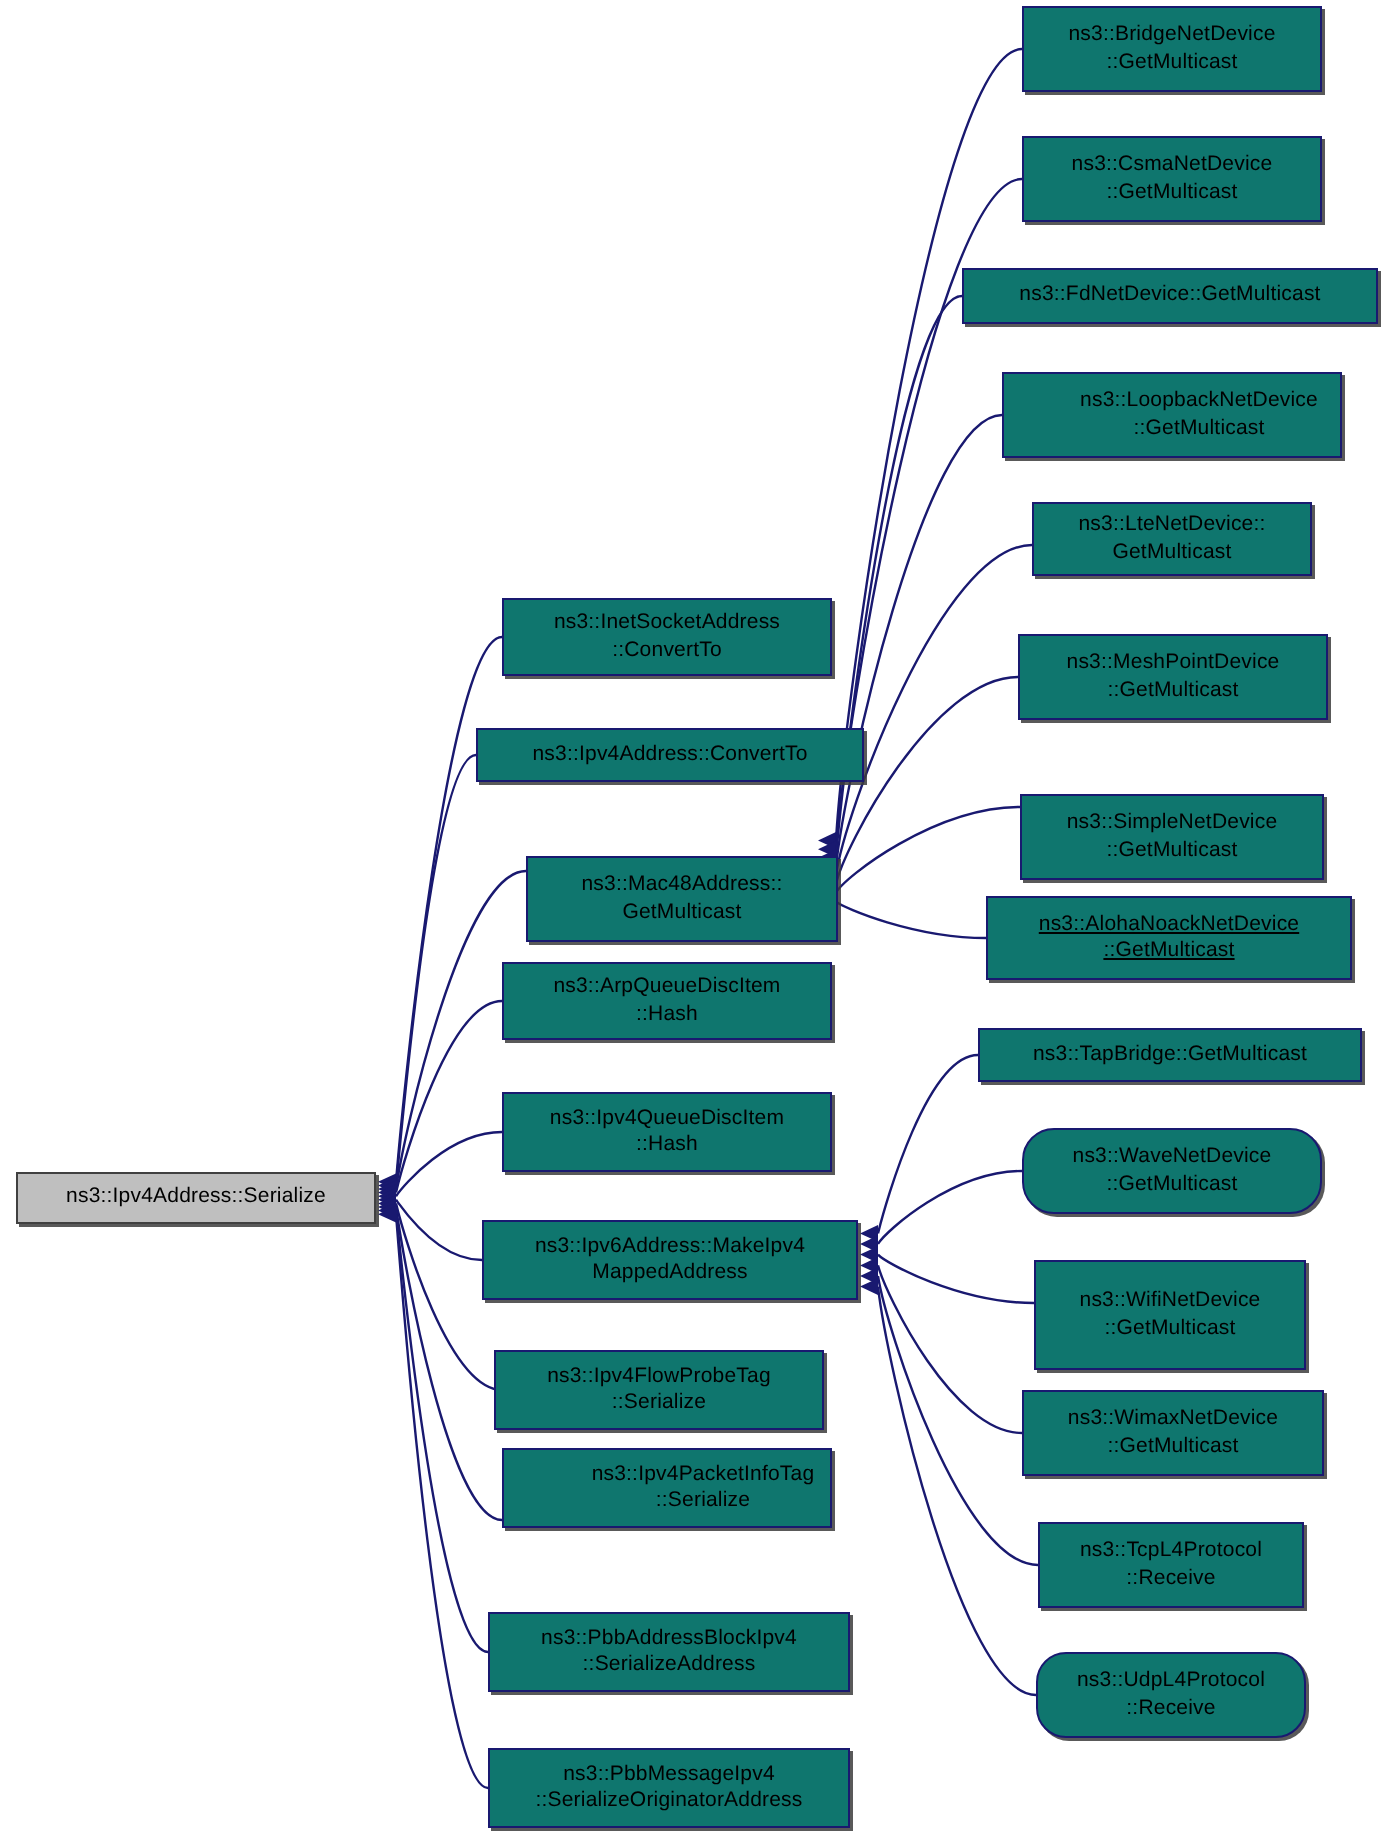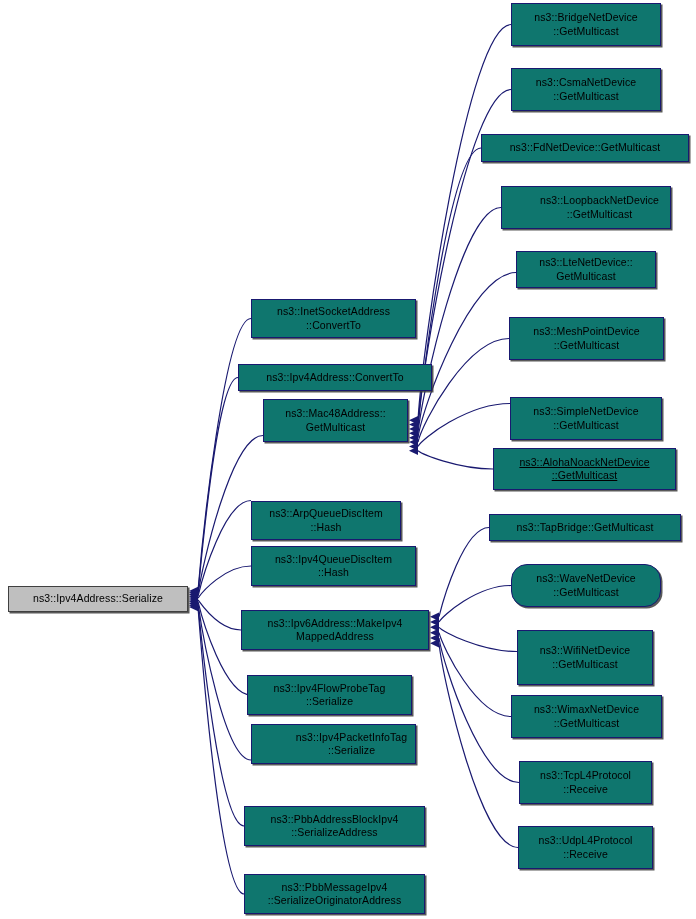--- a/index.html
+++ b/index.html
@@ -101,23 +101,23 @@
       <path d="M519.0,782.5 C481.2,782.5 443.0,664.0 439.0,638.0" fill="none" stroke="#191970" stroke-width="1.2"></path>
       <polygon points="430.0,638.0 439.0,633.8 439.0,642.2" fill="#191970"></polygon>
       <path d="M518.0,847.5 C480.6,847.5 443.0,680.1 439.0,643.3" fill="none" stroke="#191970" stroke-width="1.2"></path>
       <polygon points="430.0,643.3 439.0,639.1 439.0,647.5" fill="#191970"></polygon>
     </svg>
   <div id="nodes">
       <div class="node root" style="left: 8px; top: 586px; width: 180px; height: 26px;"><span class="node-label">ns3::Ipv4Address::Serialize</span></div>
       <div class="node" style="left: 251px; top: 299px; width: 165px; height: 39px;"><span class="node-label">ns3::InetSocketAddress
 ::ConvertTo</span></div>
       <div class="node" style="left: 238px; top: 364px; width: 194px; height: 27px;"><span class="node-label">ns3::Ipv4Address::ConvertTo</span></div>
-      <div class="node" style="left: 263px; top: 399px; width: 145px; height: 43px;"><span class="node-label">ns3::Mac48Address::
+      <div class="node" style="left: 263px; top: 428px; width: 156px; height: 43px;"><span class="node-label">ns3::Mac48Address::
 GetMulticast</span></div>
-      <div class="node" style="left: 251px; top: 481px; width: 150px; height: 39px; margin-top: 20px;"><span class="node-label">ns3::ArpQueueDiscItem
+      <div class="node" style="left: 251px; top: 481px; width: 165px; height: 39px;"><span class="node-label">ns3::ArpQueueDiscItem
 ::Hash</span></div>
       <div class="node" style="left: 251px; top: 546px; width: 165px; height: 40px;"><span class="node-label">ns3::Ipv4QueueDiscItem
 ::Hash</span></div>
       <div class="node" style="left: 241px; top: 610px; width: 188px; height: 40px;"><span class="node-label">ns3::Ipv6Address::MakeIpv4
 MappedAddress</span></div>
       <div class="node" style="left: 247px; top: 675px; width: 165px; height: 40px;"><span class="node-label">ns3::Ipv4FlowProbeTag
 ::Serialize</span></div>
       <div class="node" style="left: 251px; top: 724px; width: 165px; height: 40px; padding-left: 36px;"><span class="node-label">ns3::Ipv4PacketInfoTag
 ::Serialize</span></div>
       <div class="node" style="left: 244px; top: 806px; width: 181px; height: 40px;"><span class="node-label">ns3::PbbAddressBlockIpv4
@@ -141,16 +141,16 @@
 ::GetMulticast</span></div>
       <div class="node" style="left: 489px; top: 514px; width: 192px; height: 27px;"><span class="node-label">ns3::TapBridge::GetMulticast</span></div>
       <div class="node" style="left: 511px; top: 564px; width: 150px; height: 43px; border-radius: 16px;"><span class="node-label">ns3::WaveNetDevice
 ::GetMulticast</span></div>
       <div class="node" style="left: 517px; top: 630px; width: 136px; height: 55px;"><span class="node-label">ns3::WifiNetDevice
 ::GetMulticast</span></div>
       <div class="node" style="left: 511px; top: 695px; width: 151px; height: 43px;"><span class="node-label">ns3::WimaxNetDevice
 ::GetMulticast</span></div>
       <div class="node" style="left: 519px; top: 761px; width: 133px; height: 43px;"><span class="node-label">ns3::TcpL4Protocol
 ::Receive</span></div>
-      <div class="node" style="left: 518px; top: 826px; width: 135px; height: 43px;"><span class="node-label">ns3::UdpL4Protocol
+      <div class="node" style="left: 518px; top: 826px; width: 135px; height: 43px; border-radius: 15px;"><span class="node-label">ns3::UdpL4Protocol
 ::Receive</span></div>
     </div>
 </div>
 
 </body></html>

